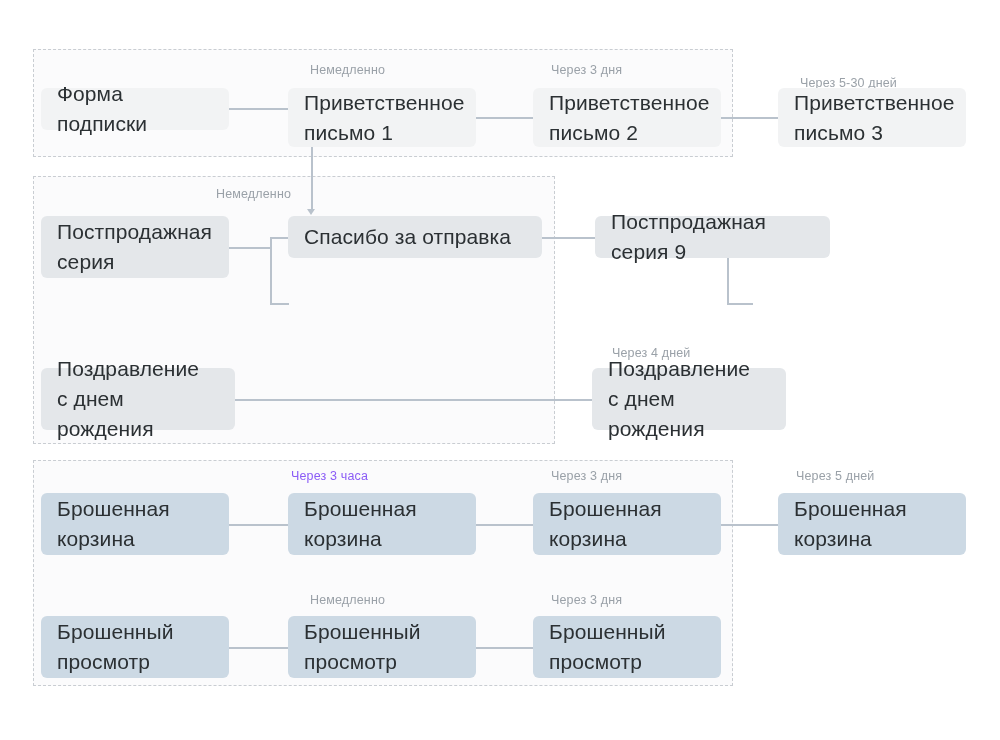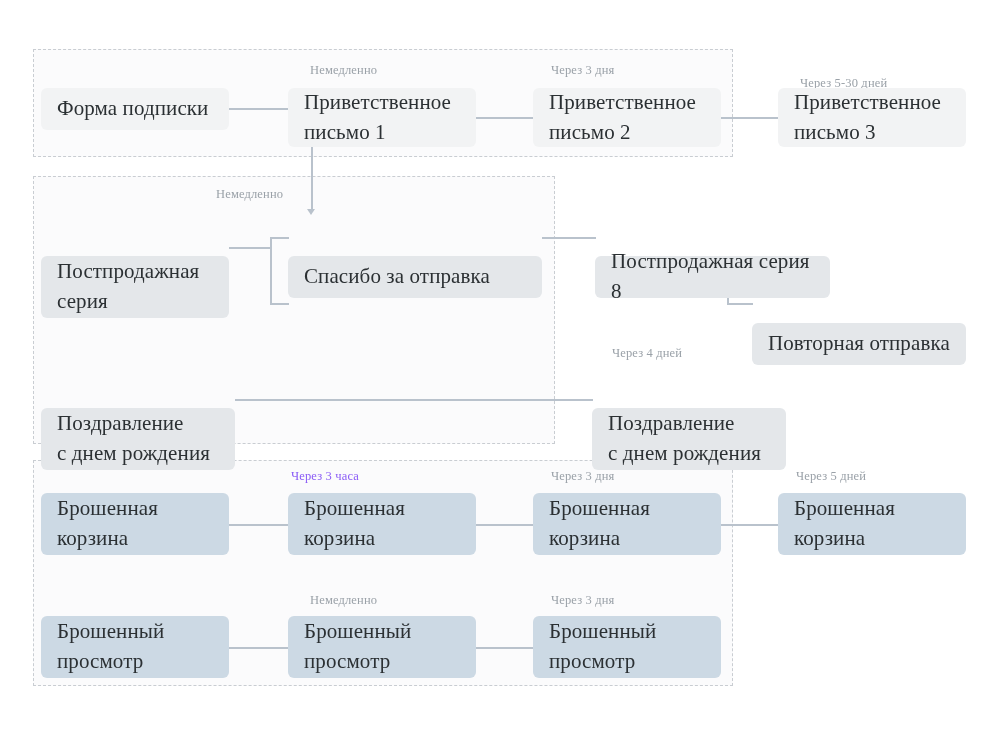--- a/index.html
+++ b/index.html
@@ -12,21 +12,20 @@
     height: 740px;
     font-family: "Liberation Sans", "DejaVu Sans", sans-serif;
     position: relative;
     overflow: hidden;
   }
   #canvas {
     position: absolute;
     left: 0; top: 0;
     width: 1000px;
     height: 740px;
-    font-family: Liberation Serif, serif;
   }
   .group {
     position: absolute;
     border: 1px dashed #c9cdd2;
     background: #fbfbfc;
     box-sizing: border-box;
   }
   .node {
     position: absolute;
     box-sizing: border-box;
@@ -34,21 +33,21 @@
     display: flex;
     align-items: center;
     padding: 0 16px;
     font-size: 21px;
     line-height: 1.42;
     color: #2b3033;
     letter-spacing: 0.1px;
     white-space: pre-line;
   }
   .node.grey-light { background: #f2f3f4; }
-  .node.grey-mid   { background: #e4e7ea; margin-top: 40px; }
+  .node.grey-mid   { background: #e4e7ea; }
   .node.blue       { background: #ccd9e4; }
 
   .caption {
     position: absolute;
     font-size: 12.5px;
     color: #9aa1a8;
     letter-spacing: 0.15px;
     white-space: nowrap;
     line-height: 1;
   }
@@ -104,22 +103,21 @@
     <div class="node grey-light" style="left: 41px; top: 88px; width: 188px; height: 42px; color: rgb(43, 48, 51); background: rgb(242, 243, 244);"><span>Форма подписки</span></div>
     <div class="node grey-light" style="left: 288px; top: 88px; width: 188px; height: 59px; color: rgb(43, 48, 51); background: rgb(242, 243, 244);"><span>Приветственное
 письмо 1</span></div>
     <div class="node grey-light" style="left: 533px; top: 88px; width: 188px; height: 59px; color: rgb(43, 48, 51); background: rgb(242, 243, 244);"><span>Приветственное
 письмо 2</span></div>
     <div class="node grey-light" style="left: 778px; top: 88px; width: 188px; height: 59px; color: rgb(43, 48, 51); background: rgb(242, 243, 244);"><span>Приветственное
 письмо 3</span></div>
     <div class="node grey-mid" style="left: 41px; top: 216px; width: 188px; height: 62px; color: rgb(43, 48, 51); background: rgb(228, 231, 234);"><span>Постпродажная
 серия</span></div>
     <div class="node grey-mid" style="left: 288px; top: 216px; width: 254px; height: 42px; color: rgb(43, 48, 51); background: rgb(228, 231, 234);"><span>Спасибо за отправка</span></div>
-    <div class="node grey-mid" style="left: 595px; top: 216px; width: 235px; height: 42px; color: rgb(43, 48, 51); background: rgb(228, 231, 234);"><span>Постпродажная серия 8</span></div>
-    <div class="node grey-mid" style="left: 752px; top: 283px; width: 214px; height: 42px; color: rgb(43, 48, 51); background: rgb(228, 231, 234);"><span>Повторная отправка</span></div>
+    <div class="node grey-mid" style="left: 595px; top: 216px; width: 235px; height: 42px; color: rgb(43, 48, 51); background: rgb(228, 231, 234);"><span>Постпродажная серия 9</span></div>
     <div class="node grey-mid" style="left: 41px; top: 368px; width: 194px; height: 62px; color: rgb(43, 48, 51); background: rgb(228, 231, 234);"><span>Поздравление
 с днем рождения</span></div>
     <div class="node grey-mid" style="left: 592px; top: 368px; width: 194px; height: 62px; color: rgb(43, 48, 51); background: rgb(228, 231, 234);"><span>Поздравление
 с днем рождения</span></div>
     <div class="node blue" style="left: 41px; top: 493px; width: 188px; height: 62px; color: rgb(43, 48, 51); background: rgb(204, 217, 228);"><span>Брошенная
 корзина</span></div>
     <div class="node blue" style="left: 288px; top: 493px; width: 188px; height: 62px; color: rgb(43, 48, 51); background: rgb(204, 217, 228);"><span>Брошенная
 корзина</span></div>
     <div class="node blue" style="left: 533px; top: 493px; width: 188px; height: 62px; color: rgb(43, 48, 51); background: rgb(204, 217, 228);"><span>Брошенная
 корзина</span></div>

